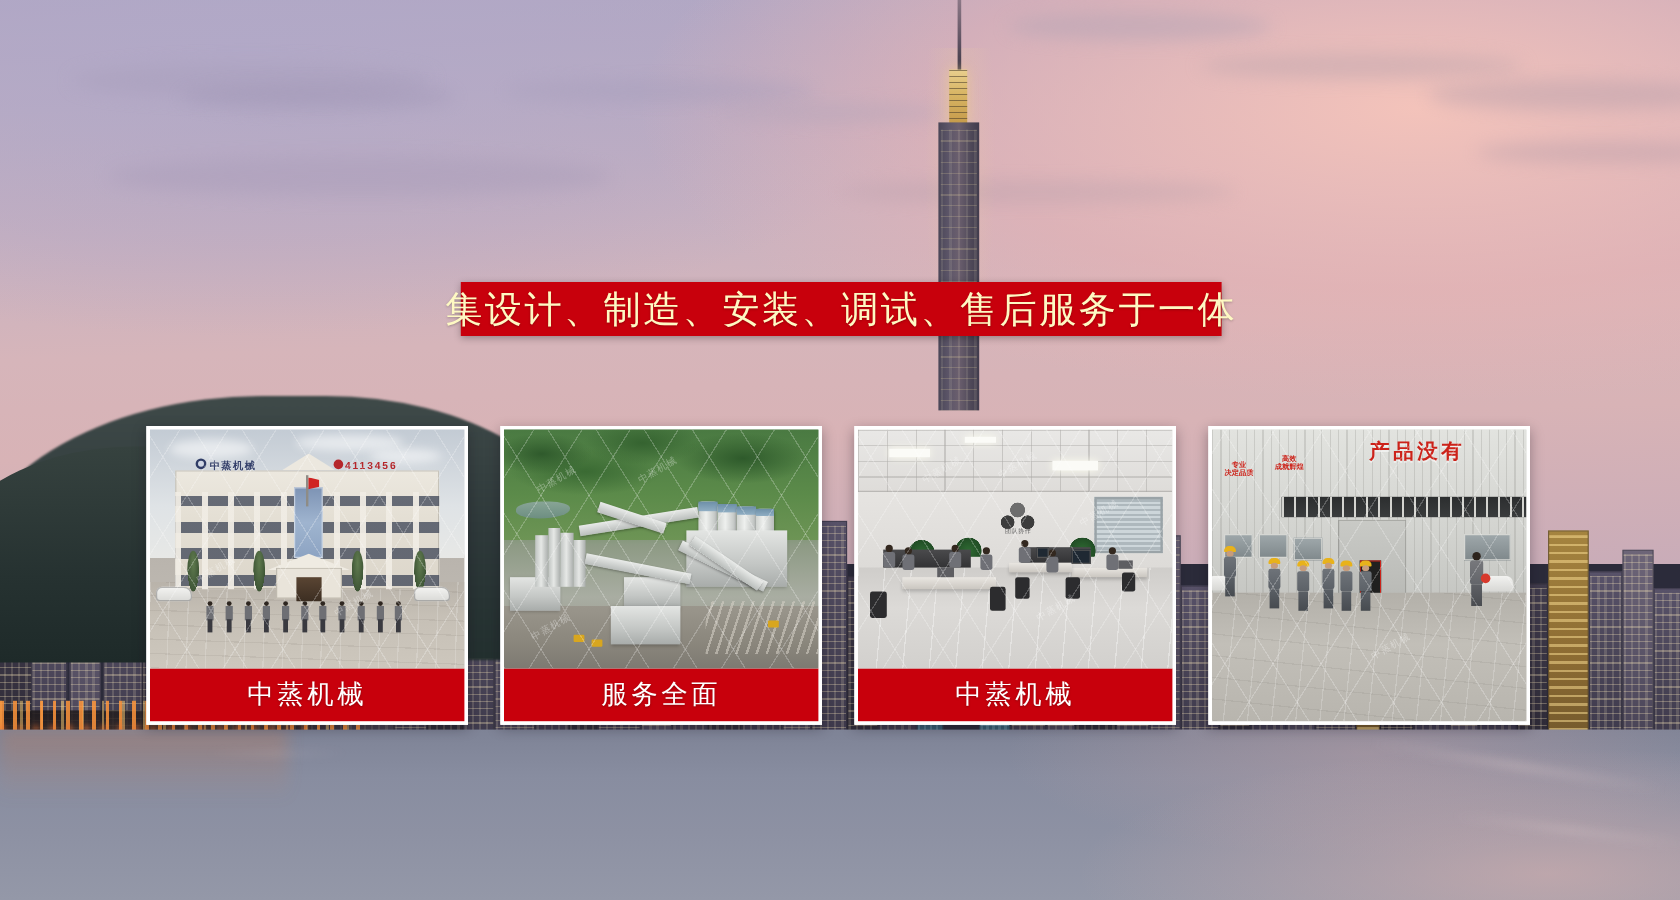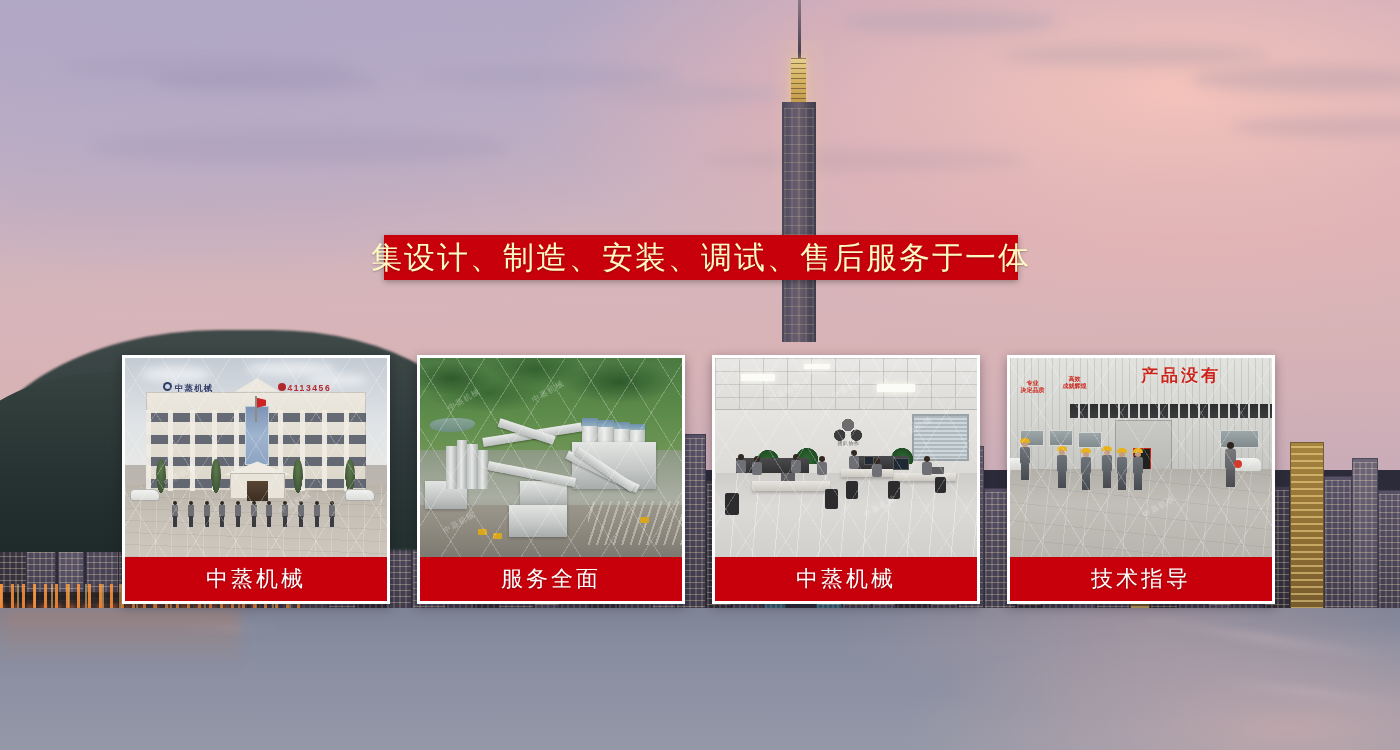--- a/index.html
+++ b/index.html
@@ -768,17 +768,16 @@
           </div>
         <div class="p4-lead" style="left:82%;top:42%;">
             <span class="head"></span>
             <span class="body"></span>
             <span class="legs"></span>
             <span class="helmet"></span>
           </div>
         <div class="mesh"></div>
         <span class="wm" style="left:50%;top:72%;">中蒸机械</span>
       </div>
-      <div class="card-caption">技术指导</div>
     </div>
 
   </div>
 </div>
 
 </body></html>

